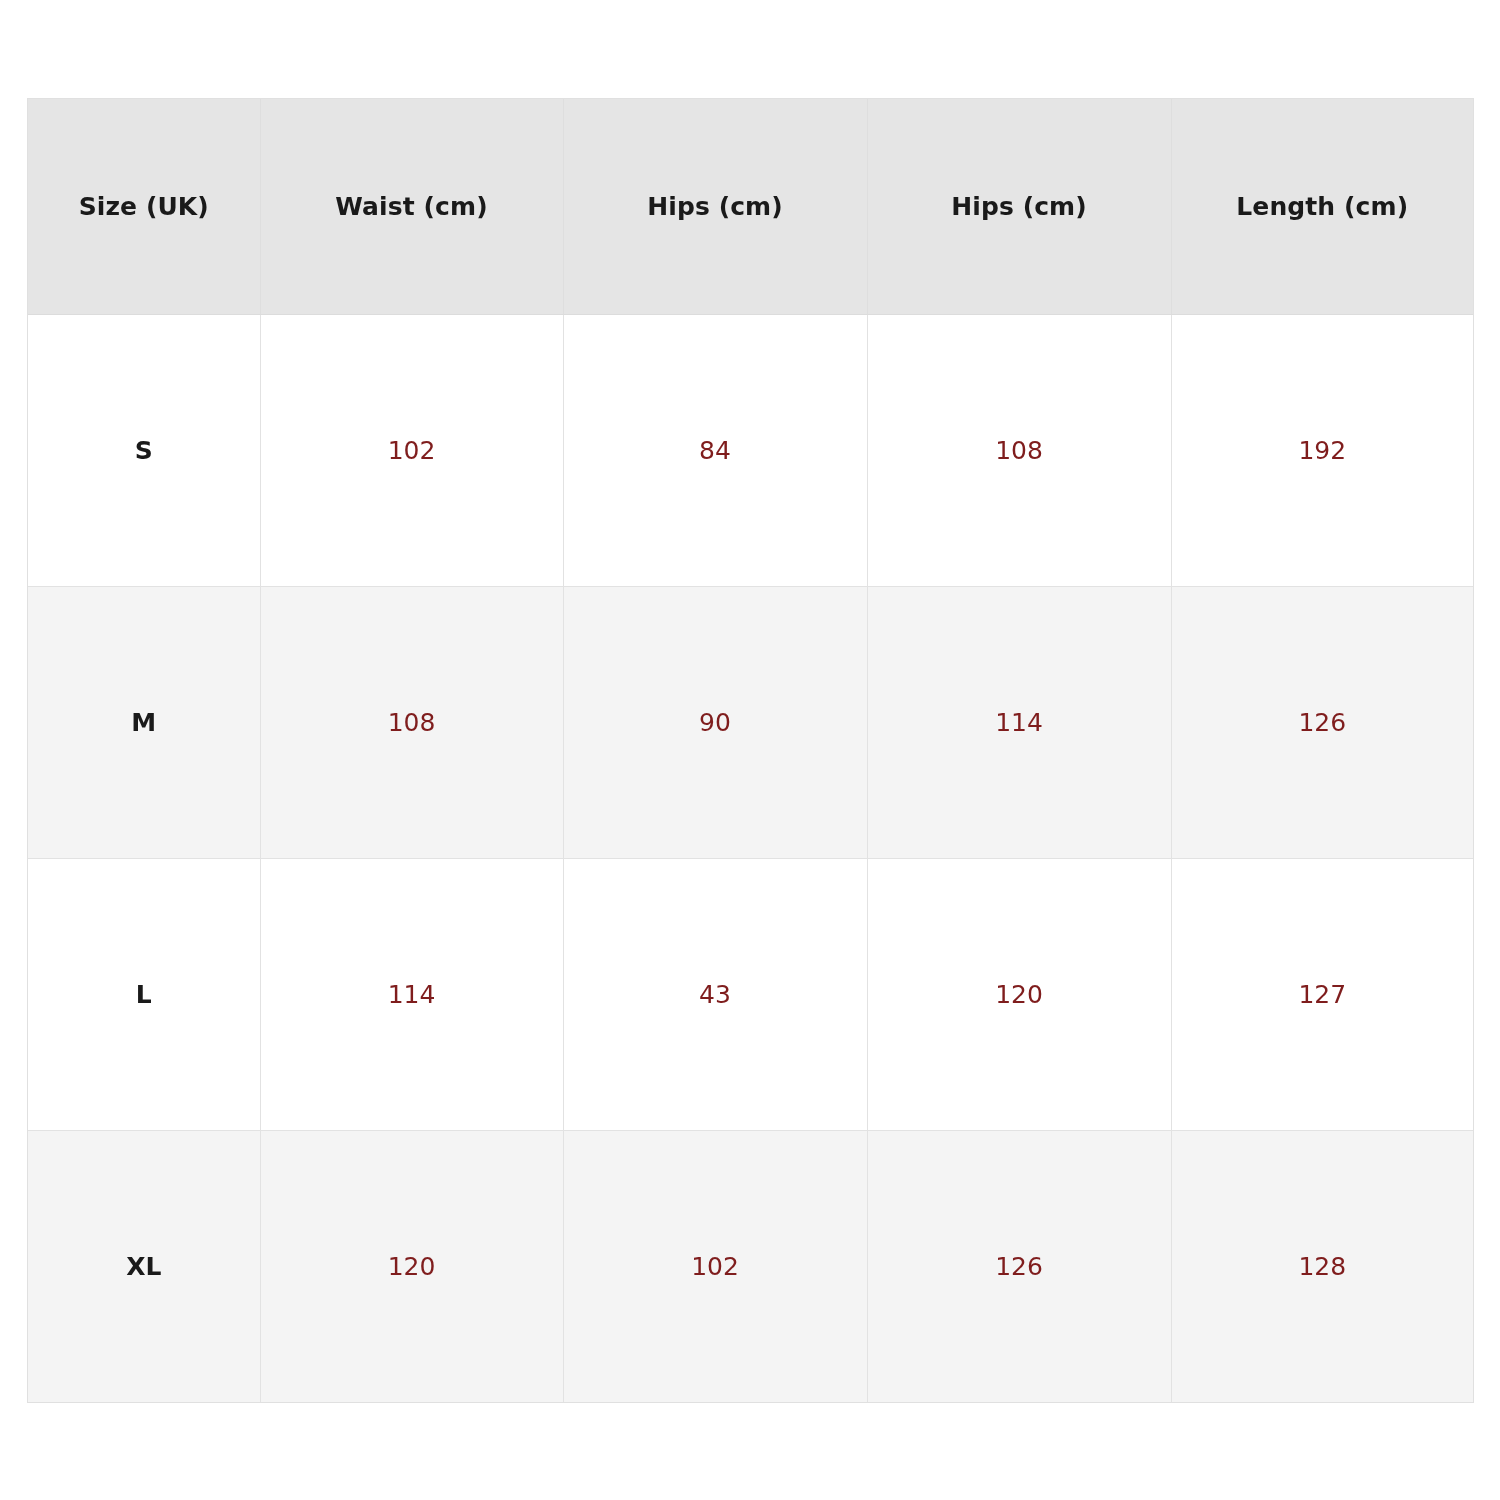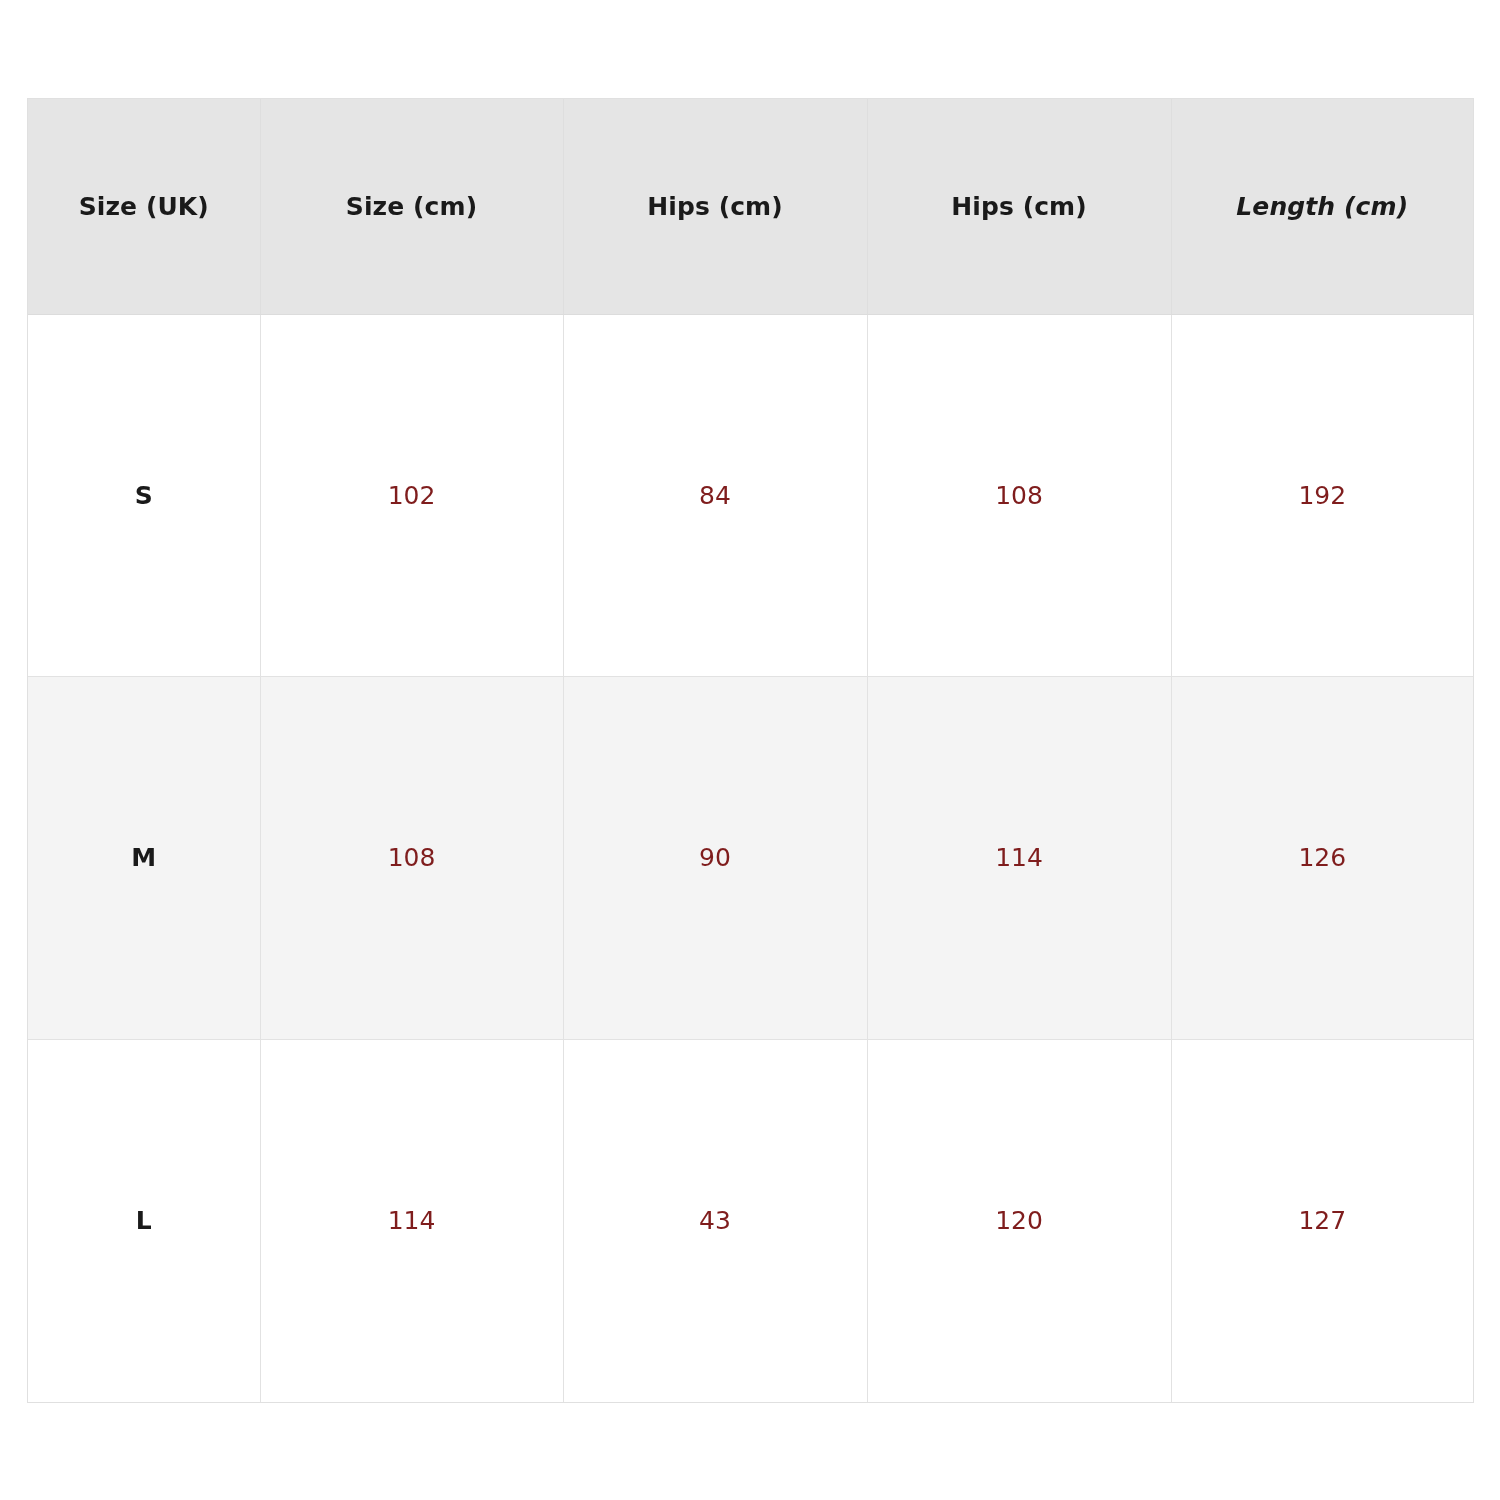--- a/index.html
+++ b/index.html
@@ -56,21 +56,20 @@
     font-weight: bold;
     vertical-align: middle;
     border-right: 1px solid #dedede;
     border-bottom: 1px solid #dcdcdc;
     padding: 16px 6px;
     box-sizing: border-box;
     letter-spacing: 0.1px;
   }
   thead th:last-child {
     border-right: none;
-    font-style: italic;
   }
 
   tbody tr.data-row {
     height: 217px;
   }
 
   tbody tr.row-odd  td { background: #ffffff; }
   tbody tr.row-even td { background: #f4f4f4; }
 
   tbody td {
@@ -106,21 +105,21 @@
       <colgroup>
         <col class="c-size">
         <col class="c-bust">
         <col class="c-waist">
         <col class="c-hips">
         <col class="c-length">
       </colgroup>
       <thead>
         <tr class="header-row">
           <th>Size (UK)</th>
-          <th>Size (cm)</th>
+          <th>Waist (cm)</th>
           <th>Hips (cm)</th>
           <th>Hips (cm)</th>
           <th>Length (cm)</th>
         </tr>
       </thead>
       <tbody>
         <tr class="data-row row-odd">
           <td class="cell-size">S</td>
           <td>102</td>
           <td>84</td>
@@ -134,17 +133,24 @@
           <td>114</td>
           <td>126</td>
         </tr>
         <tr class="data-row row-odd">
           <td class="cell-size">L</td>
           <td>114</td>
           <td>43</td>
           <td>120</td>
           <td>127</td>
         </tr>
+        <tr class="data-row row-even">
+          <td class="cell-size">XL</td>
+          <td>120</td>
+          <td>102</td>
+          <td>126</td>
+          <td>128</td>
+        </tr>
       </tbody>
     </table>
   </div>
 
 </div>
 
 </body></html>

